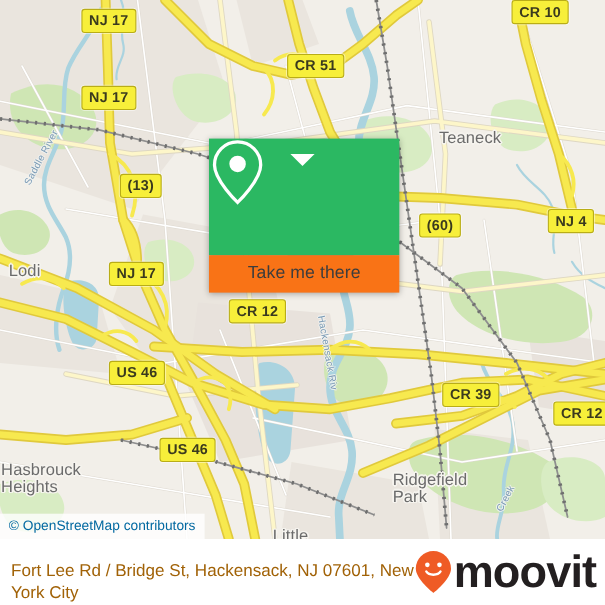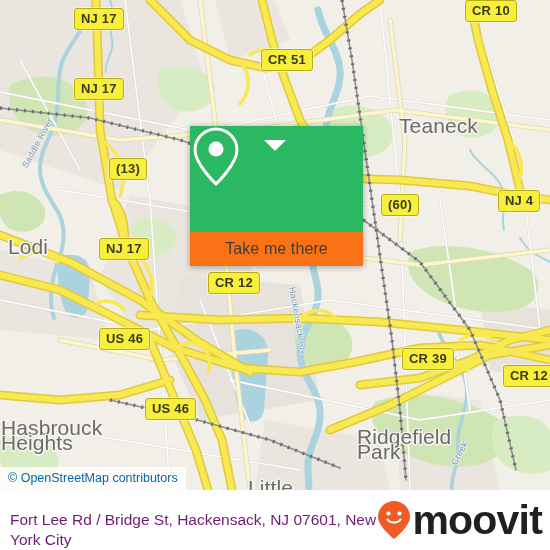--- a/index.html
+++ b/index.html
@@ -11,21 +11,21 @@
   #app{position:relative;width:550px;height:550px;overflow:hidden;background:#fff;}
 
   
   #map{position:absolute;left:0;top:0;width:550px;height:490px;overflow:hidden;background:#f2efe9;}
   #map svg{position:absolute;left:0;top:0;}
 
   
   .place{
     position:absolute;
     color:#6b6b6b;
-    font-size:21px;
+    font-size:15px;
     font-weight:400;
     letter-spacing:.1px;
     line-height:15px;
     white-space:pre;
     text-shadow:
       1.5px 0 #f6f4ef, -1.5px 0 #f6f4ef, 0 1.5px #f6f4ef, 0 -1.5px #f6f4ef,
       1px 1px #f6f4ef, -1px -1px #f6f4ef, 1px -1px #f6f4ef, -1px 1px #f6f4ef;
     pointer-events:none;
   }
   .water-label{
@@ -99,21 +99,21 @@
   
   #footer{
     position:absolute;left:0;top:490px;
     width:550px;height:60px;
     background:#ffffff;
     display:flex;align-items:center;
   }
   #footer-title{
     flex:1;
     padding-left:10px;
-    color:#701a75;
+    color:#a16207;
     font-size:15.5px;
     line-height:20px;
     max-width:415px;
     margin-top:20px;
   }
   #brand{
     display:flex;align-items:center;
     padding-right:8px;
   }
   #brand-word{

